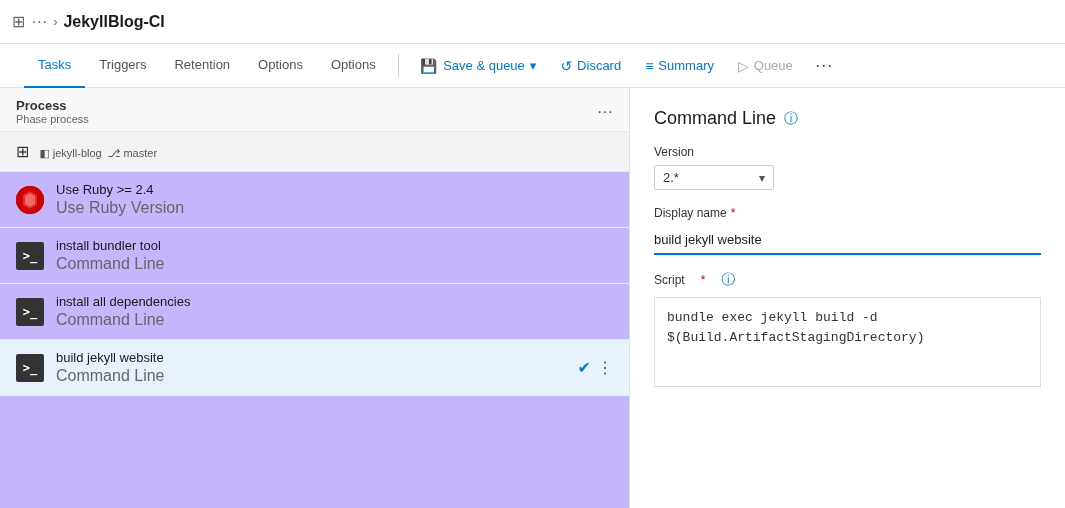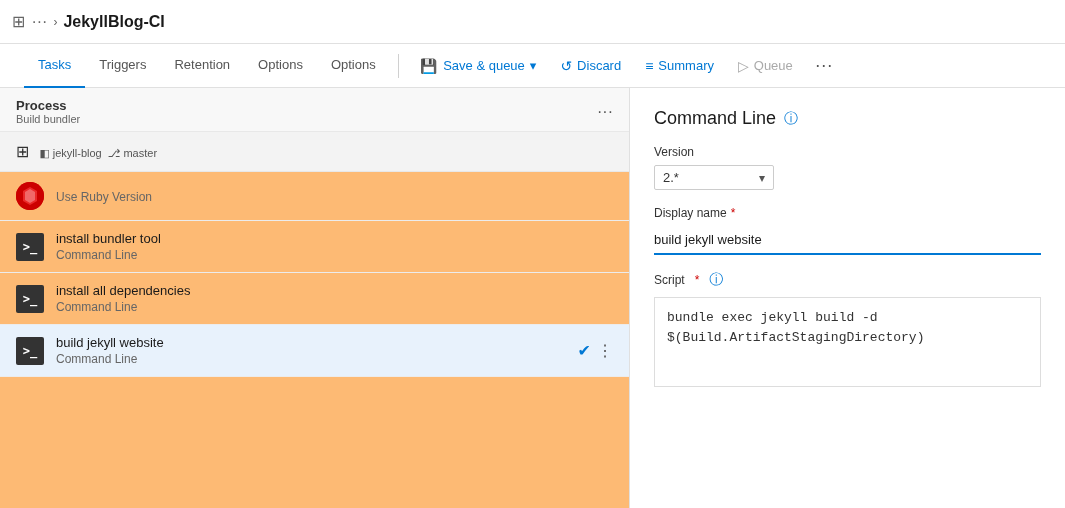--- a/index.html
+++ b/index.html
@@ -20,21 +20,21 @@
     .toolbar-actions { display: flex; align-items: center; gap: 4px; margin-left: 4px; }
     .toolbar-btn { display: flex; align-items: center; gap: 5px; padding: 5px 10px; font-size: 13px; color: #0078d4; cursor: pointer; border: none; background: none; border-radius: 2px; }
     .toolbar-btn.disabled { color: #aaa; cursor: default; }
     .toolbar-btn .btn-icon { font-size: 14px; }
     .toolbar-more { font-size: 18px; color: #555; cursor: pointer; padding: 4px 8px; }
 
     
     .main-layout { display: flex; height: calc(508px - 88px); }
 
     
-    .left-panel { width: 630px; border-right: 1px solid #e0e0e0; overflow-y: auto; background: #fdba74; }
+    .left-panel { width: 630px; border-right: 1px solid #e0e0e0; overflow-y: auto; background: #c4b5fd; }
 
     
     .process-header { display: flex; align-items: center; justify-content: space-between; padding: 10px 16px 6px 16px; background: #f8f8f8; border-bottom: 1px solid #e8e8e8; }
     .process-title { font-size: 13px; font-weight: 600; color: #333; }
     .process-subtitle { font-size: 11px; color: #666; }
     .process-dots { color: #555; cursor: pointer; font-size: 16px; }
 
     
     .get-sources { display: flex; align-items: center; padding: 10px 16px; background: #f3f3f3; border-bottom: 1px solid #e8e8e8; gap: 10px; }
     .get-sources-info { flex: 1; }
@@ -50,40 +50,40 @@
     .phase-add { color: #0078d4; font-size: 18px; cursor: pointer; padding: 4px; }
 
     
     .task-item { display: flex; align-items: center; padding: 10px 16px; border-bottom: 1px solid #ececec; cursor: pointer; gap: 12px; }
     .task-item.active { background: #e8f2fc; }
     .task-icon { width: 28px; height: 28px; border-radius: 3px; display: flex; align-items: center; justify-content: center; flex-shrink: 0; }
     .task-icon-ruby { background: #cc0000; border-radius: 50%; }
     .task-icon-cmd { background: #333; border-radius: 2px; }
     .task-info { flex: 1; }
     .task-title { font-size: 13px; color: #1a1a1a; font-weight: 400; }
-    .task-subtitle { font-size: 12px; color: #666; margin-top: 2px; }
+    .task-subtitle { font-size: 16px; color: #666; margin-top: 2px; }
     .task-actions { display: flex; align-items: center; gap: 6px; }
     .task-check { color: #0078d4; font-size: 16px; }
     .task-kebab { color: #555; font-size: 16px; cursor: pointer; }
 
     
     .right-panel { flex: 1; padding: 20px 24px; overflow-y: auto; background: #fff; }
     .right-panel-title { font-size: 18px; font-weight: 400; color: #1a1a1a; display: flex; align-items: center; gap: 8px; margin-bottom: 16px; }
     .info-icon { color: #0078d4; font-size: 14px; cursor: pointer; }
 
     .field-row { margin-bottom: 16px; }
     .field-label { font-size: 12px; color: #333; margin-bottom: 6px; display: flex; align-items: flex-end; gap: 4px; }
     .required-star { color: #cc0000; }
     .version-select { display: flex; align-items: center; gap: 0; border: 1px solid #ccc; border-radius: 2px; overflow: hidden; background: #fff; width: 120px; padding: 4px 8px; cursor: pointer; justify-content: space-between; }
     .version-value { font-size: 13px; color: #333; }
     .version-chevron { font-size: 12px; color: #555; }
 
     .text-input { width: 100%; border: none; border-bottom: 2px solid #0078d4; padding: 6px 0; font-size: 13px; color: #1a1a1a; outline: none; }
 
-    .script-label { font-size: 12px; color: #333; margin-bottom: 8px; display: flex; align-items: center; gap: 10px; }
+    .script-label { font-size: 12px; color: #333; margin-bottom: 8px; display: flex; align-items: center; gap: 16px; }
     .script-area { width: 100%; border: 1px solid #ddd; padding: 10px 12px; font-size: 13px; font-family: 'Consolas', 'Courier New', monospace; color: #333; min-height: 90px; resize: none; outline: none; line-height: 1.5; }
 
     
     .cmd-icon { color: #fff; font-size: 12px; font-weight: bold; font-family: monospace; }
   </style>
 </head>
 <body>
 
 <div class="top-bar">
   <span class="top-bar-icon">⊞</span>
@@ -121,21 +121,21 @@
   </div>
 </div>
 
 <div class="main-layout">
 
   <div class="left-panel">
 
     <div class="process-header">
       <div>
         <div class="process-title">Process</div>
-        <div class="process-subtitle">Build bundler</div>
+        <div class="process-subtitle">Phase process</div>
       </div>
       <span class="process-dots">···</span>
     </div>
 
     <div class="get-sources">
       <span style="font-size:16px;">⊞</span>
       <div class="get-sources-info">
         <div class="get-sources-tags">
           <div class="tag">
             <span>◧</span>
@@ -152,20 +152,21 @@
 
     <div class="task-item">
       <div class="task-icon task-icon-ruby">
         <svg width="28" height="28" viewBox="0 0 28 28">
           <circle cx="14" cy="14" r="14" fill="#cc0000"></circle>
           <polygon points="14,5 21,9 21,19 14,23 7,19 7,9" fill="#ff4444" opacity="0.6"></polygon>
           <polygon points="14,7 19,10 19,18 14,21 9,18 9,10" fill="#fff" opacity="0.3"></polygon>
         </svg>
       </div>
       <div class="task-info">
+        <div class="task-title">Use Ruby &gt;= 2.4</div>
         <div class="task-subtitle">Use Ruby Version</div>
       </div>
     </div>
 
     <div class="task-item">
       <div class="task-icon task-icon-cmd">
         <span class="cmd-icon">&gt;_</span>
       </div>
       <div class="task-info">
         <div class="task-title">install bundler tool</div>

